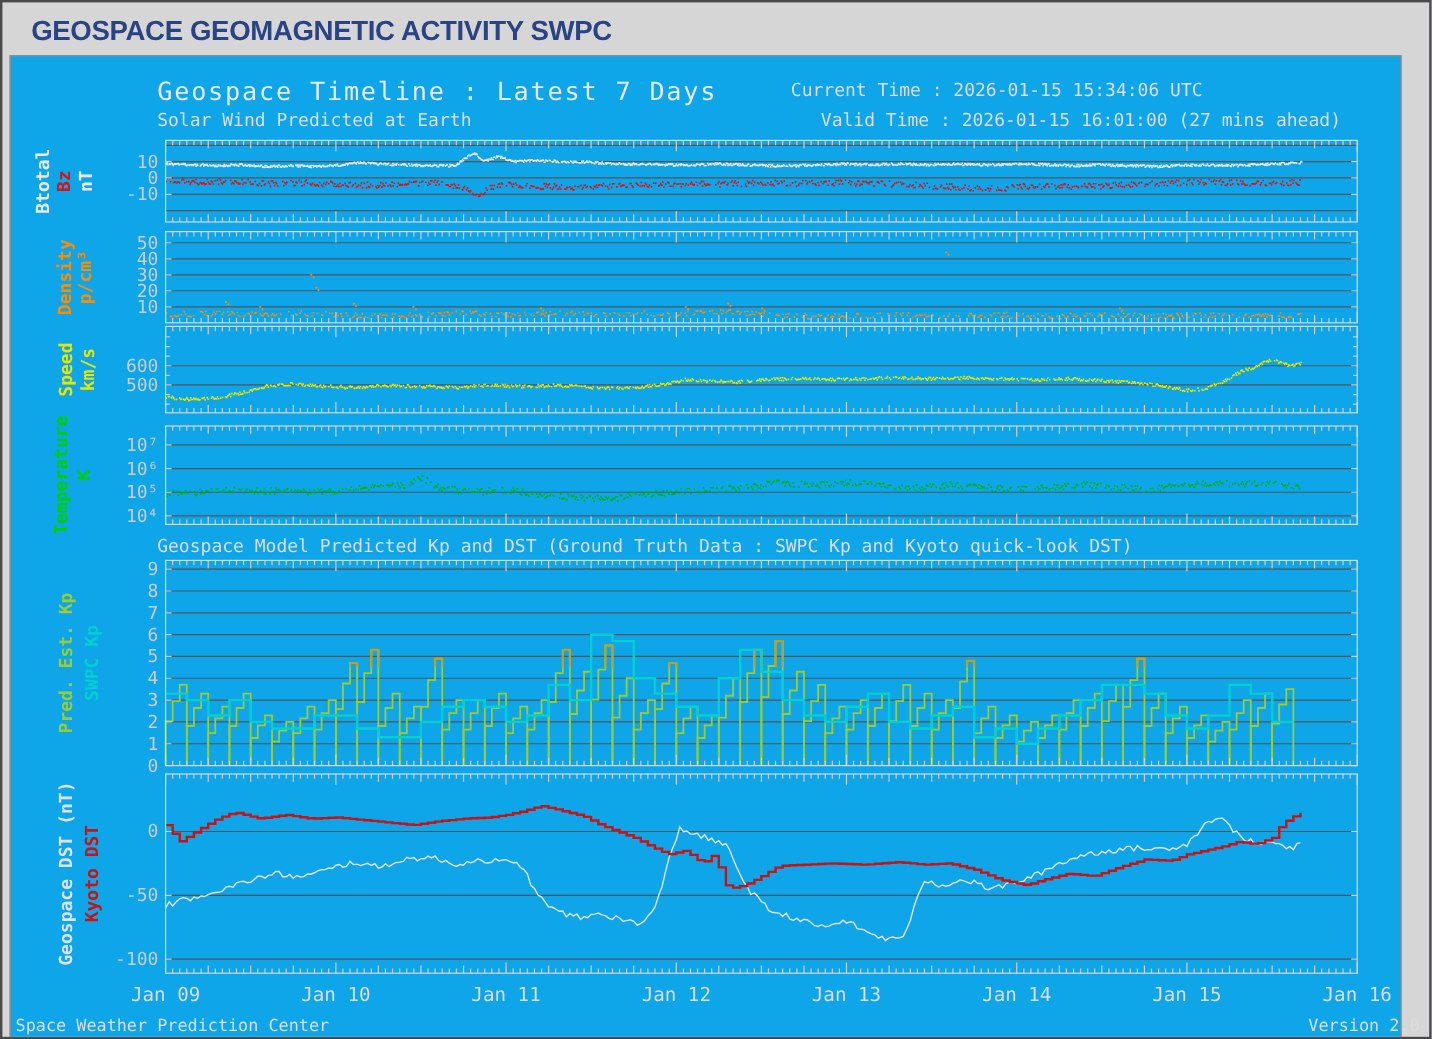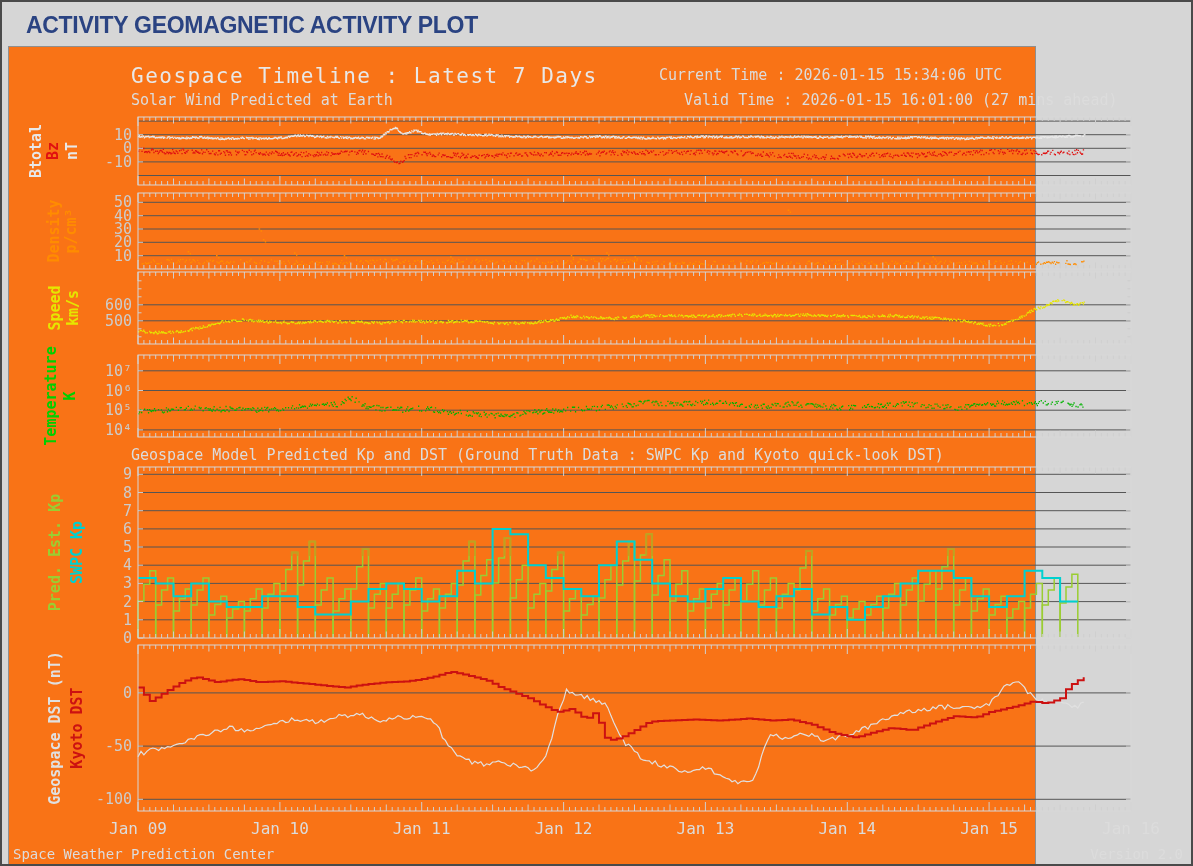--- a/index.html
+++ b/index.html
@@ -4,36 +4,36 @@
 <style>
   html,body{margin:0;padding:0;background:#9a9a9a;}
   .page{
     width:1193px;height:866px;background:#d6d6d6;
     border:2px solid #4a4a4a;box-sizing:border-box;position:relative;
     font-family:"Liberation Sans",sans-serif;overflow:hidden;
   }
   .page-header{position:absolute;left:24px;top:4px;height:38px;display:flex;align-items:center;}
   .page-header span{font-size:23px;font-weight:bold;letter-spacing:-0.3px;color:#2a4382;}
   .plot-box{
-    position:absolute;left:6px;top:44px;width:1028px;height:820px;
-    background:#f97316;border:1px solid #8f8f8f;box-sizing:border-box;
+    position:absolute;left:6px;top:44px;width:1160px;height:820px;
+    background:#0ea5e9;border:1px solid #8f8f8f;box-sizing:border-box;
   }
   svg{display:block;}
   svg text{font-family:"DejaVu Sans Mono","Liberation Mono",monospace;}
   .t-main{font-size:21px;fill:#e8e8e8;letter-spacing:1.5px;}
   .t-sub{font-size:15px;fill:#dcdcdc;}
   .t-info{font-size:15px;fill:#dcdcdc;}
   .t-footer{font-size:14px;fill:#dcdcdc;}
 </style>
 </head>
 <body>
 
 <div class="page">
   <div class="page-header">
-    <span style="color: rgb(42, 67, 130);">ACTIVITY GEOMAGNETIC ACTIVITY PLOT</span>
+    <span style="color: rgb(42, 67, 130);">GEOSPACE GEOMAGNETIC ACTIVITY SWPC</span>
   </div>
   <div class="plot-box">
     <svg id="plot" width="1179" height="818" viewBox="0 0 1179 818">
       <text class="t-main" x="122" y="36">Geospace Timeline : Latest 7 Days</text>
       <text class="t-info" x="650" y="33">Current Time : 2026-01-15 15:34:06 UTC</text>
       <text class="t-sub" x="122" y="58">Solar Wind Predicted at Earth</text>
       <text class="t-info" x="675" y="58">Valid Time : 2026-01-15 16:01:00 (27 mins ahead)</text>
       <text class="t-sub" x="122" y="413">Geospace Model Predicted Kp and DST (Ground Truth Data : SWPC Kp and Kyoto quick-look DST)</text>
       <g id="panels">
           <g>

